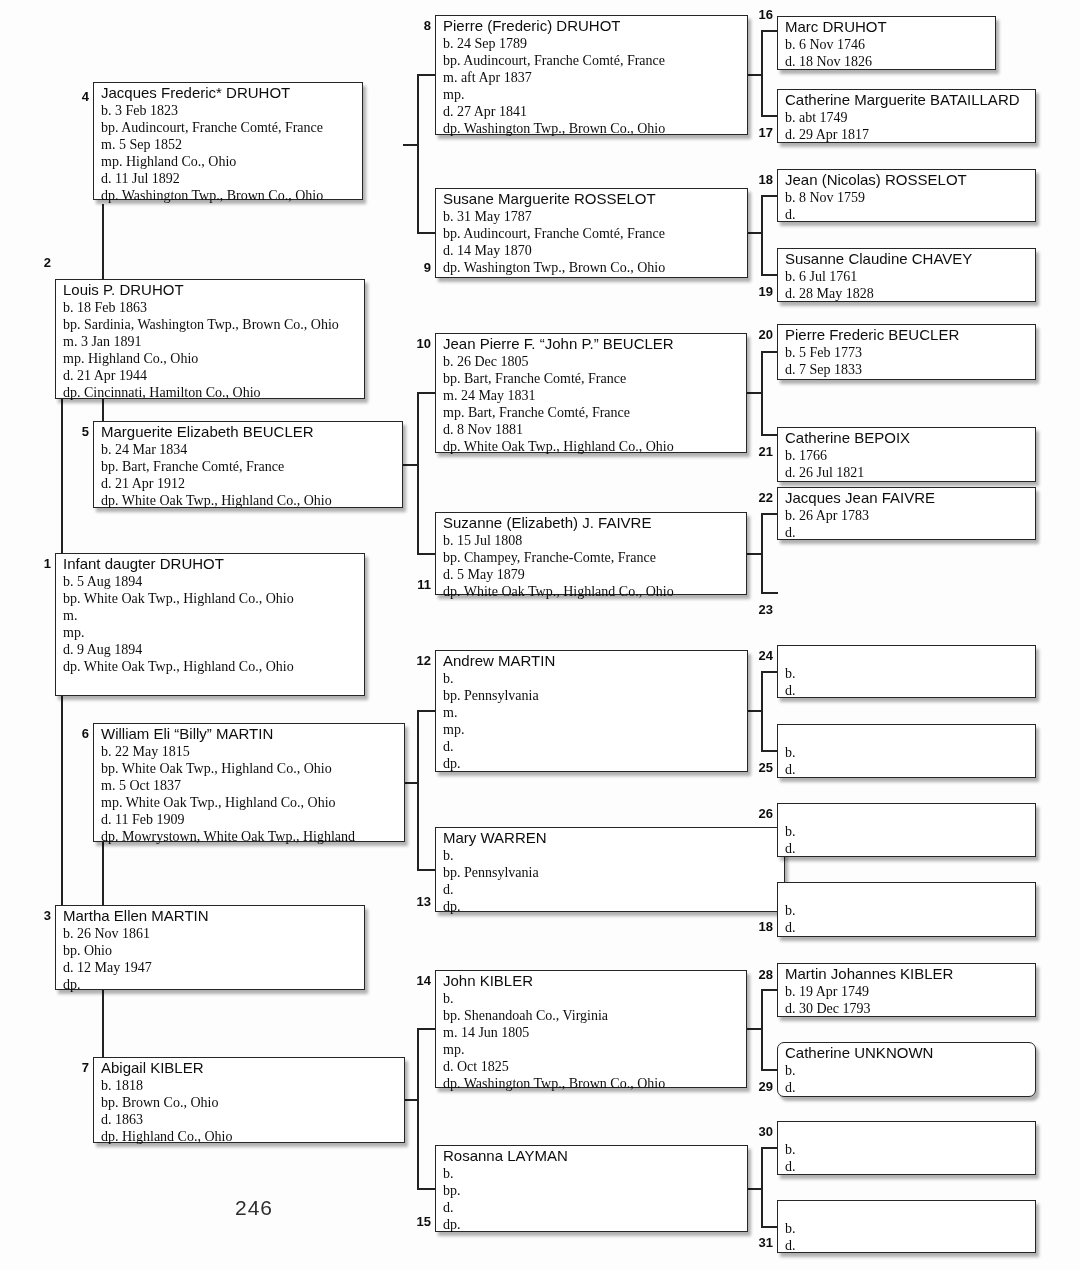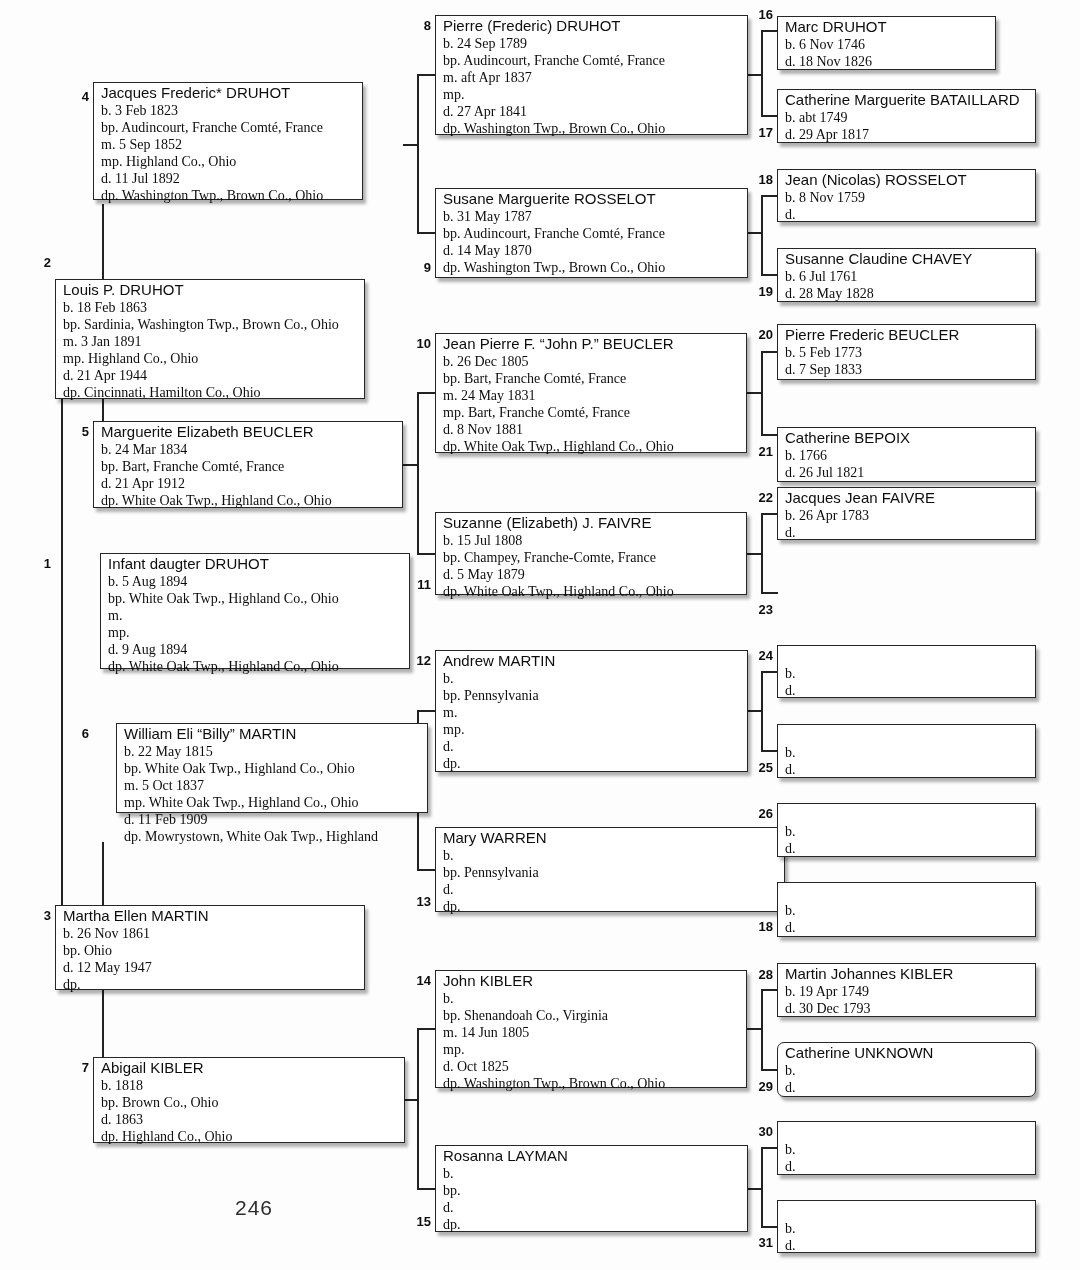--- a/index.html
+++ b/index.html
@@ -68,21 +68,21 @@
     <div class="cline" style="left: 761px; top: 829px; width: 17px; height: 2px;"></div>
     <div class="cline" style="left: 761px; top: 909px; width: 17px; height: 2px;"></div>
     <div class="cline" style="left: 745px; top: 1028px; width: 18px; height: 2px;"></div>
     <div class="cline" style="left: 761px; top: 989px; width: 2px; height: 82px;"></div>
     <div class="cline" style="left: 761px; top: 989px; width: 17px; height: 2px;"></div>
     <div class="cline" style="left: 761px; top: 1069px; width: 17px; height: 2px;"></div>
     <div class="cline" style="left: 746px; top: 1188px; width: 17px; height: 2px;"></div>
     <div class="cline" style="left: 761px; top: 1147px; width: 2px; height: 81px;"></div>
     <div class="cline" style="left: 761px; top: 1147px; width: 17px; height: 2px;"></div>
     <div class="cline" style="left: 761px; top: 1226px; width: 17px; height: 2px;"></div>
-    <div class="pbox" style="left: 55px; top: 553px; width: 310px; height: 116px; margin-left: 45px;">
+    <div class="pbox" style="left: 55px; top: 553px; width: 310px; height: 143px;">
       <div class="pname">Infant daugter DRUHOT</div>
       <div class="pline">b. 5 Aug 1894</div>
       <div class="pline">bp. White Oak Twp., Highland Co., Ohio</div>
       <div class="pline">m.</div>
       <div class="pline">mp.</div>
       <div class="pline">d. 9 Aug 1894</div>
       <div class="pline">dp. White Oak Twp., Highland Co., Ohio</div>
     </div>
     <div class="pnum" style="left: 19px; top: 555px; width: 32px;">1</div>
     <div class="pbox" style="left: 55px; top: 252px; width: 310px; height: 120px; margin-top: 27px;">
@@ -114,21 +114,21 @@
     </div>
     <div class="pnum" style="left: 57px; top: 88px; width: 32px;">4</div>
     <div class="pbox" style="left: 93px; top: 421px; width: 310px; height: 87px;">
       <div class="pname">Marguerite Elizabeth BEUCLER</div>
       <div class="pline">b. 24 Mar 1834</div>
       <div class="pline">bp. Bart, Franche Comté, France</div>
       <div class="pline">d. 21 Apr 1912</div>
       <div class="pline">dp. White Oak Twp., Highland Co., Ohio</div>
     </div>
     <div class="pnum" style="left: 57px; top: 423px; width: 32px;">5</div>
-    <div class="pbox" style="left: 93px; top: 723px; width: 312px; height: 90px; margin-left: 23px;">
+    <div class="pbox" style="left: 93px; top: 723px; width: 312px; height: 119px;">
       <div class="pname">William Eli “Billy” MARTIN</div>
       <div class="pline">b. 22 May 1815</div>
       <div class="pline">bp. White Oak Twp., Highland Co., Ohio</div>
       <div class="pline">m. 5 Oct 1837</div>
       <div class="pline">mp. White Oak Twp., Highland Co., Ohio</div>
       <div class="pline">d. 11 Feb 1909</div>
       <div class="pline">dp. Mowrystown, White Oak Twp., Highland</div>
     </div>
     <div class="pnum" style="left: 57px; top: 725px; width: 32px;">6</div>
     <div class="pbox" style="left: 93px; top: 1057px; width: 312px; height: 86px;">

